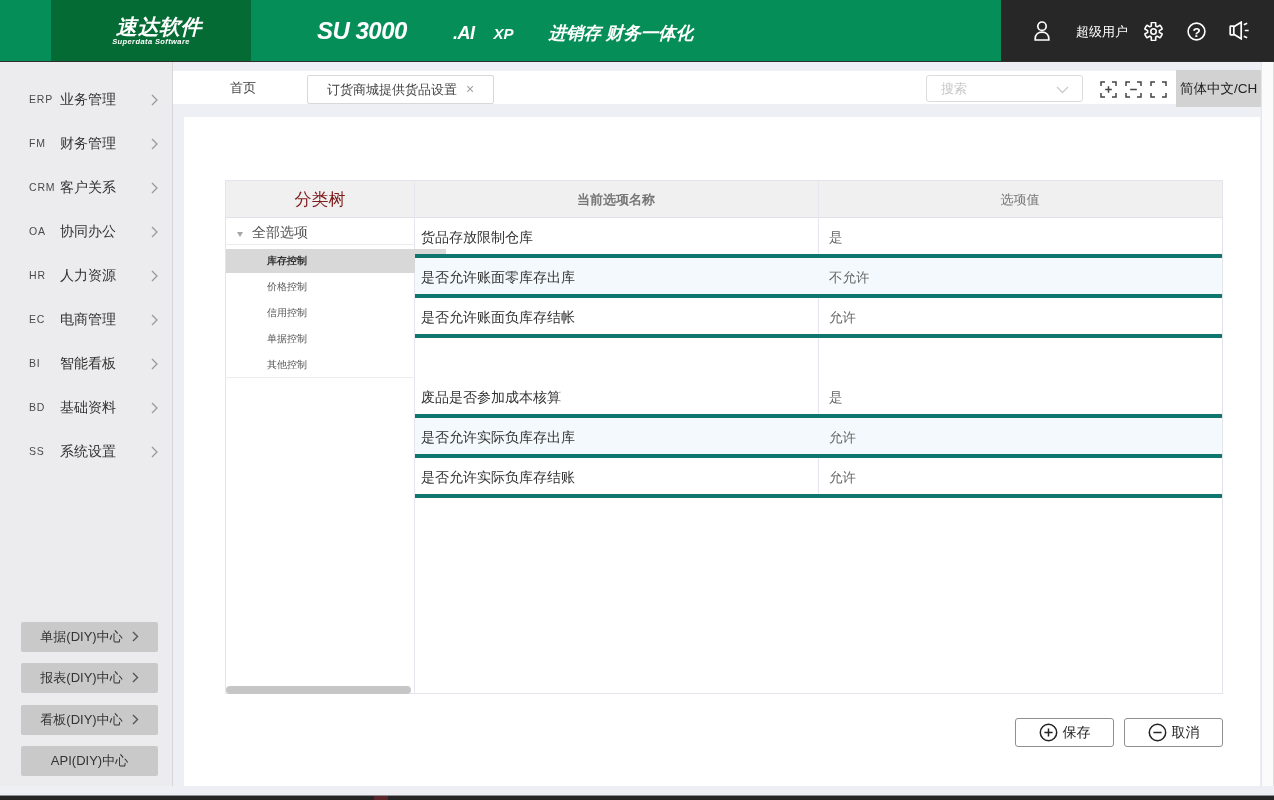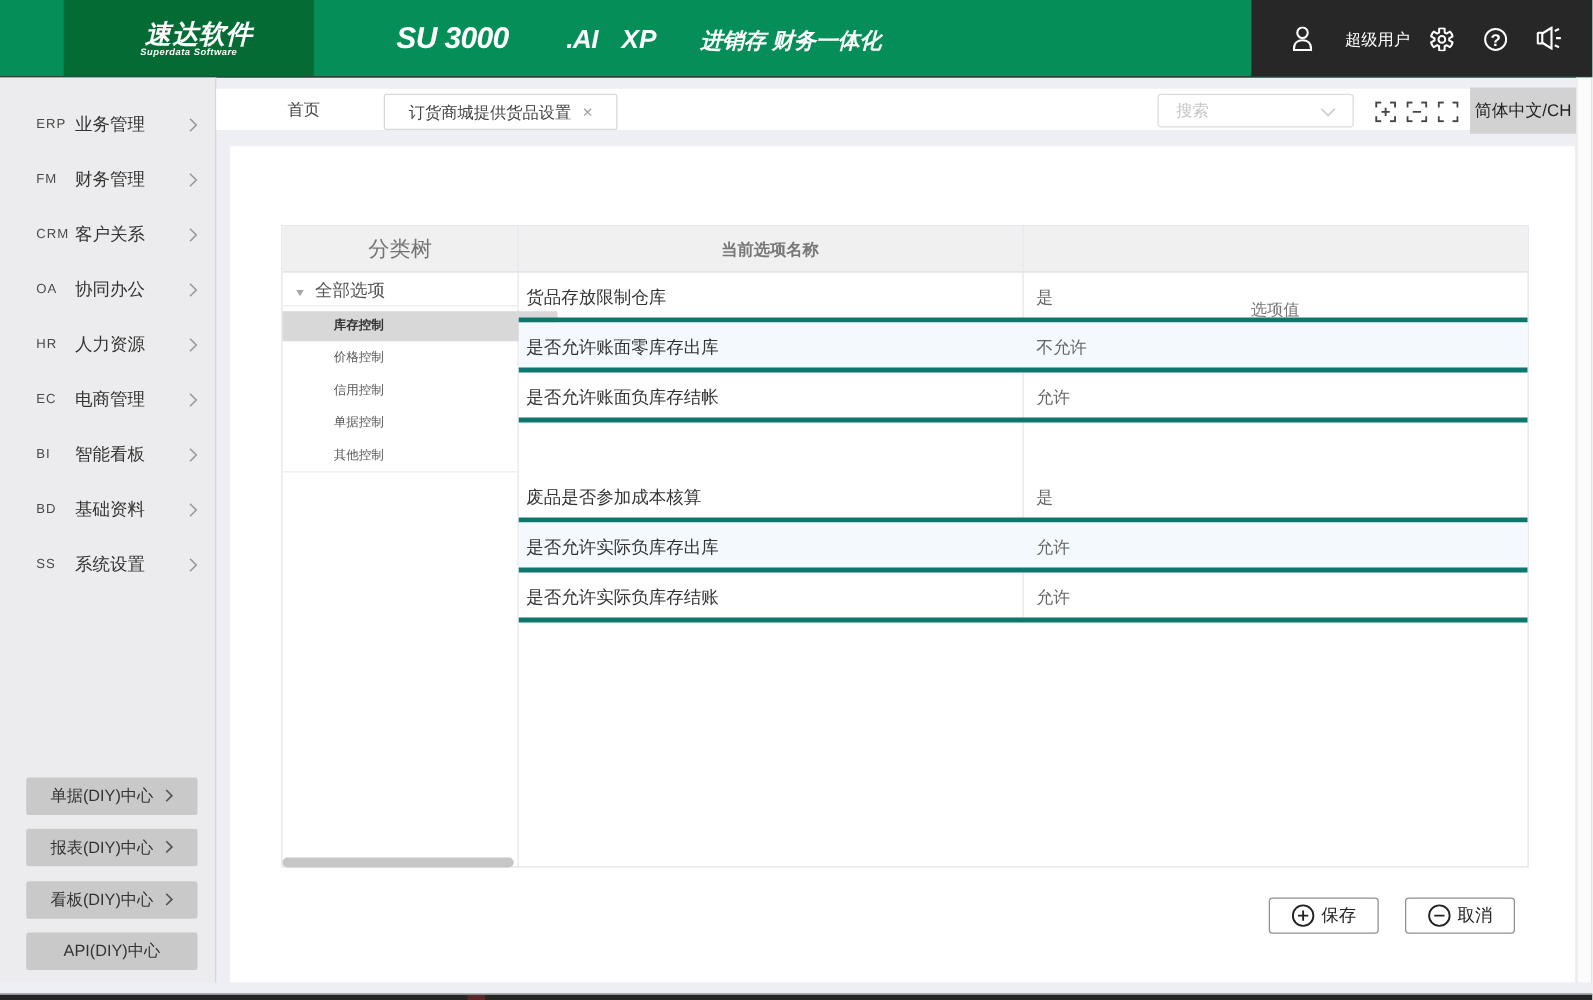--- a/index.html
+++ b/index.html
@@ -8,22 +8,22 @@
 #app{position:relative;width:1274px;height:800px;}
 .abs{position:absolute;}
 
 #hdr{left:0;top:0;width:1274px;height:62px;background:#058e58;border-bottom:1px solid #2e2e2e;}
 #hdr-dkgreen{left:51px;top:0;width:200px;height:61px;background:#036b33;}
 #hdr-dark{left:1001px;top:0;width:273px;height:61px;background:#272727;}
 #logo1{left:51px;top:13px;width:200px;text-align:center;color:#fff;font-size:21px;font-weight:bold;font-style:italic;letter-spacing:0.5px;padding-left:16px;}
 #logo2{left:51px;top:37px;width:200px;text-align:center;color:#fff;font-size:7.5px;font-weight:bold;font-style:italic;letter-spacing:.4px;}
 #title{left:317px;top:17px;color:#fff;font-style:italic;font-weight:bold;white-space:nowrap;}
 #title .t1{font-size:24px;letter-spacing:-0.5px;}
-#title .t2{font-size:21px;letter-spacing:-0.5px;padding-left:46px;}
-#title .t3{font-size:21px;margin-left:19px;}
+#title .t2{font-size:18px;letter-spacing:-0.5px;padding-left:46px;}
+#title .t3{font-size:15px;margin-left:19px;}
 #title .t4{font-size:17.5px;margin-left:35px;letter-spacing:0;}
 .hicon{position:absolute;top:0;}
 #usr{left:1076px;top:23px;color:#fff;font-size:13px;}
 
 #side{left:0;top:62px;width:173px;height:725px;background:#ececee;border-right:1px solid #d6d6d6;}
 .mi{position:absolute;left:0;width:172px;height:44px;line-height:44px;}
 .mi .code{position:absolute;left:29px;font-size:10.5px;color:#4a4a4a;letter-spacing:0.8px;}
 .mi .lbl{position:absolute;left:60px;font-size:14px;color:#333;}
 .mi svg{position:absolute;left:151px;top:17px;}
 .diy{position:absolute;left:21px;width:137px;height:30px;background:#c9c9c9;border-radius:2px;color:#333;font-size:13px;text-align:center;line-height:30px;}
@@ -36,40 +36,40 @@
 #search{left:926px;top:75px;width:157px;height:27px;border:1px solid #dcdcdc;border-radius:3px;background:#fff;font-size:13px;color:#c6c6c6;line-height:25px;padding-left:14px;}
 #search svg{position:absolute;right:13px;top:10px;}
 .brk{position:absolute;top:81px;}
 #lang{left:1176px;top:70px;width:85px;height:37px;background:#d2d2d2;text-align:center;line-height:37px;font-size:13.5px;color:#222;}
 #rstrip{left:1261px;top:62px;width:13px;height:733px;background:#fbfbfb;border-left:1px solid #e6e6e6;border-right:1px solid #dcdcdc;}
 
 #panel{left:184px;top:117px;width:1076px;height:669px;background:#fff;}
 #tbl{left:225px;top:180px;width:998px;height:514px;border:1px solid #e4e4ec;background:#fff;}
 #thead{left:226px;top:181px;width:996px;height:37px;background:#f0f0f0;border-bottom:1px solid #e0e0e6;}
 .th{position:absolute;top:181px;height:37px;line-height:37px;text-align:center;}
-#th1{left:226px;width:188px;font-size:17px;color:#737373;}
+#th1{left:226px;width:188px;font-size:17px;color:#7f1d1d;}
 #th2{left:414px;width:404px;font-size:13px;color:#777;font-weight:bold;}
-#th3{left:818px;width:404px;font-size:13px;color:#777;margin-top:48px;}
+#th3{left:818px;width:404px;font-size:13px;color:#777;}
 .vdiv{position:absolute;width:1px;background:#e6e6ee;}
 
 #tr0{left:226px;top:219px;width:188px;height:26px;border-bottom:1px solid #ededed;}
 .tri{position:absolute;width:0;height:0;border-left:3.8px solid transparent;border-right:3.8px solid transparent;border-top:5px solid #a6a6a6;}
 #tr0 span{position:absolute;left:26px;top:0;line-height:26px;font-size:14px;color:#555;}
 .tnode{position:absolute;left:226px;width:220px;height:26px;line-height:26px;font-size:10px;color:#555;}
 .tnode span{margin-left:41px;}
 #tsel{background:#d8d8d8;color:#333;font-weight:bold;}
 #treebot{left:226px;top:377px;width:188px;height:1px;background:#ededed;}
 
 .row{position:absolute;left:415px;width:807px;height:40px;border-bottom:4px solid #0f766e;}
 .row.alt{background:#f3f9fd;}
 .row .n{position:absolute;left:6px;top:0;line-height:39px;font-size:14px;color:#333;}
 .row .v{position:absolute;left:414px;top:0;line-height:39px;font-size:13.5px;color:#666;}
 #hthumb{left:226px;top:686px;width:185px;height:8px;background:#c6c6c6;border-radius:4px;}
 
-.btn{position:absolute;top:718px;width:88px;height:29px;border:1px solid #909090;border-radius:3px;background:#fff;display:flex;align-items:center;justify-content:center;font-size:14px;color:#222;}
+.btn{position:absolute;top:718px;width:99px;height:29px;border:1px solid #909090;border-radius:3px;background:#fff;display:flex;align-items:center;justify-content:center;font-size:14px;color:#222;}
 .btn svg{margin-right:5px;}
 
 #botgap{left:0;top:786px;width:1274px;height:9px;background:#edeff4;}
 #taskbar{left:0;top:795px;width:1274px;height:5px;background:#252525;border-top:1px solid #8f8f8f;}
 #speck{left:374px;top:796px;width:14px;height:4px;background:#59262c;}
 </style>
 </head>
 <body>
 <div id="app">
   <div class="abs" id="hdr"></div>

